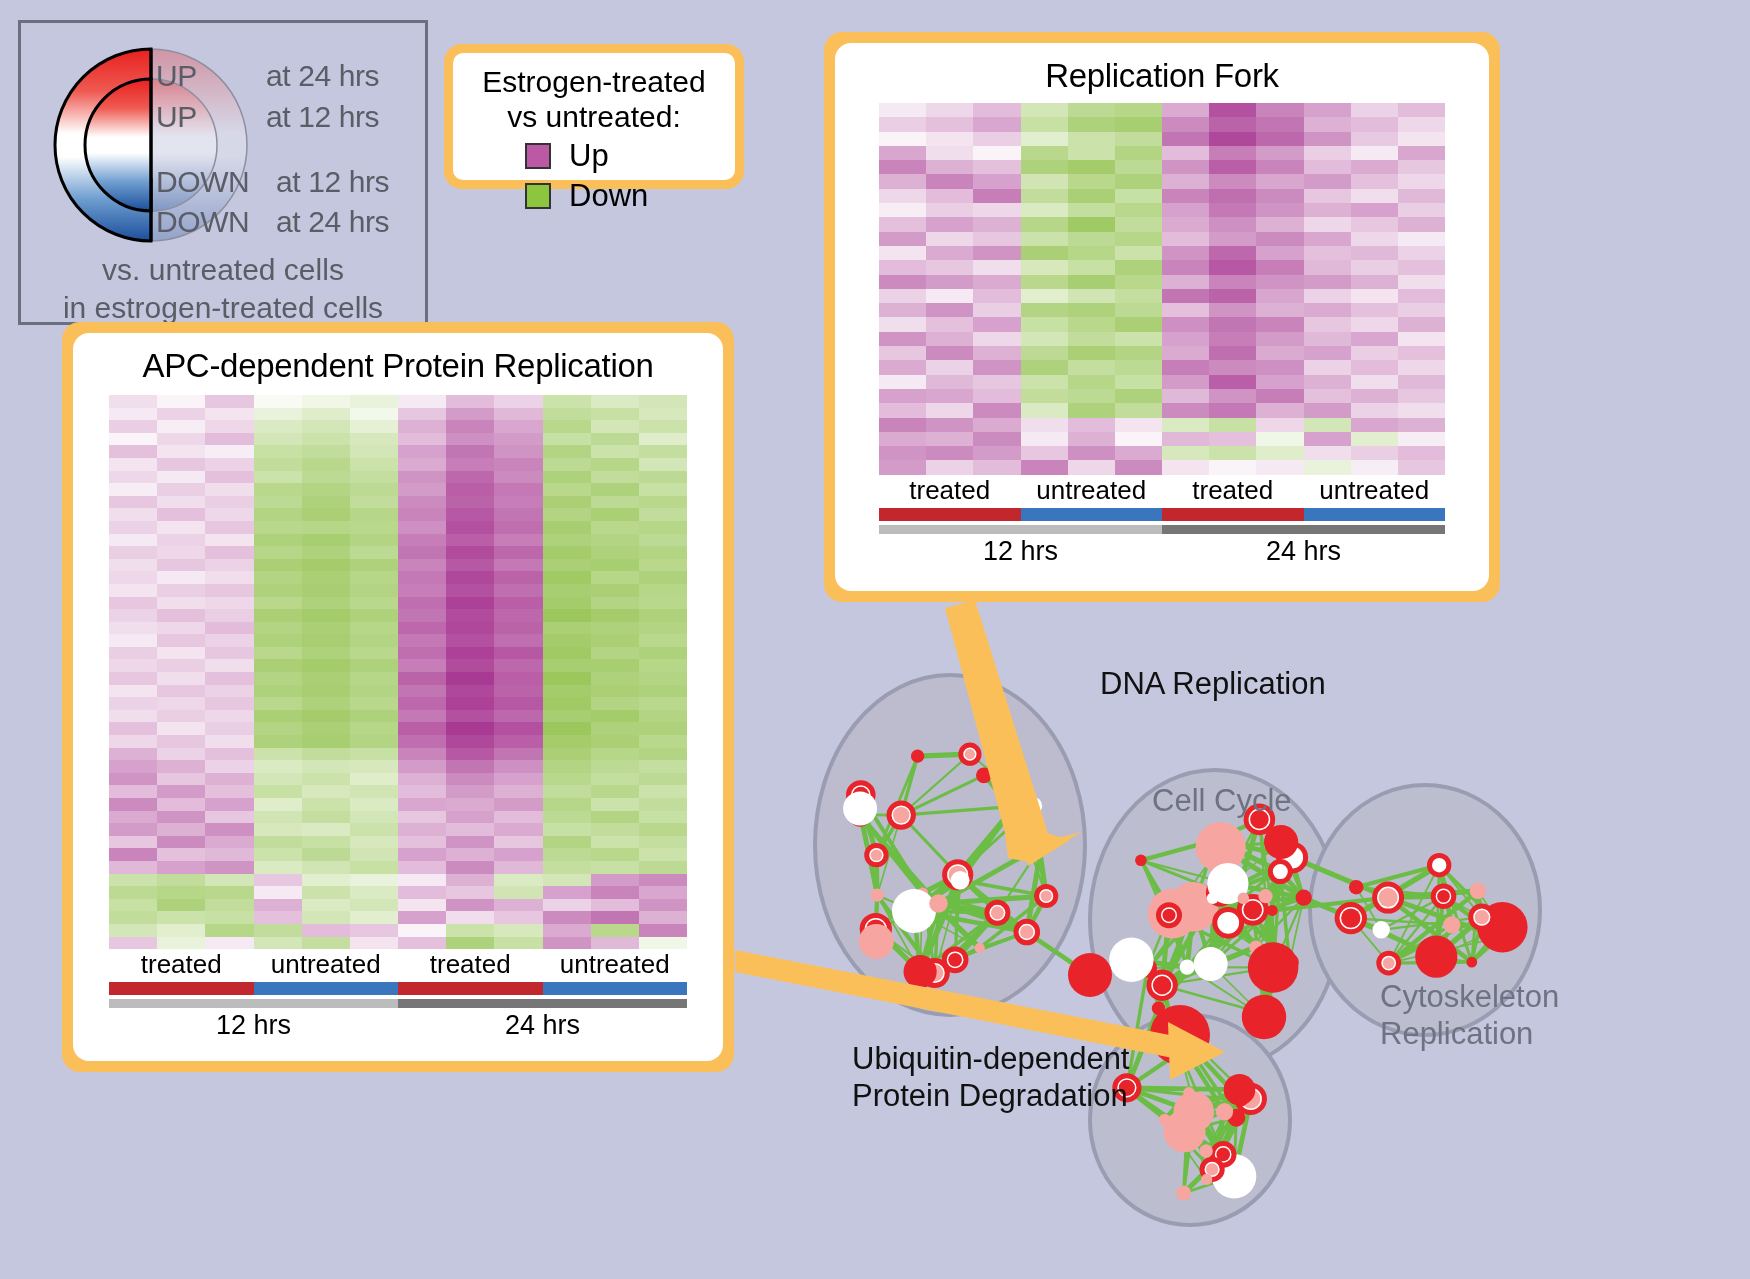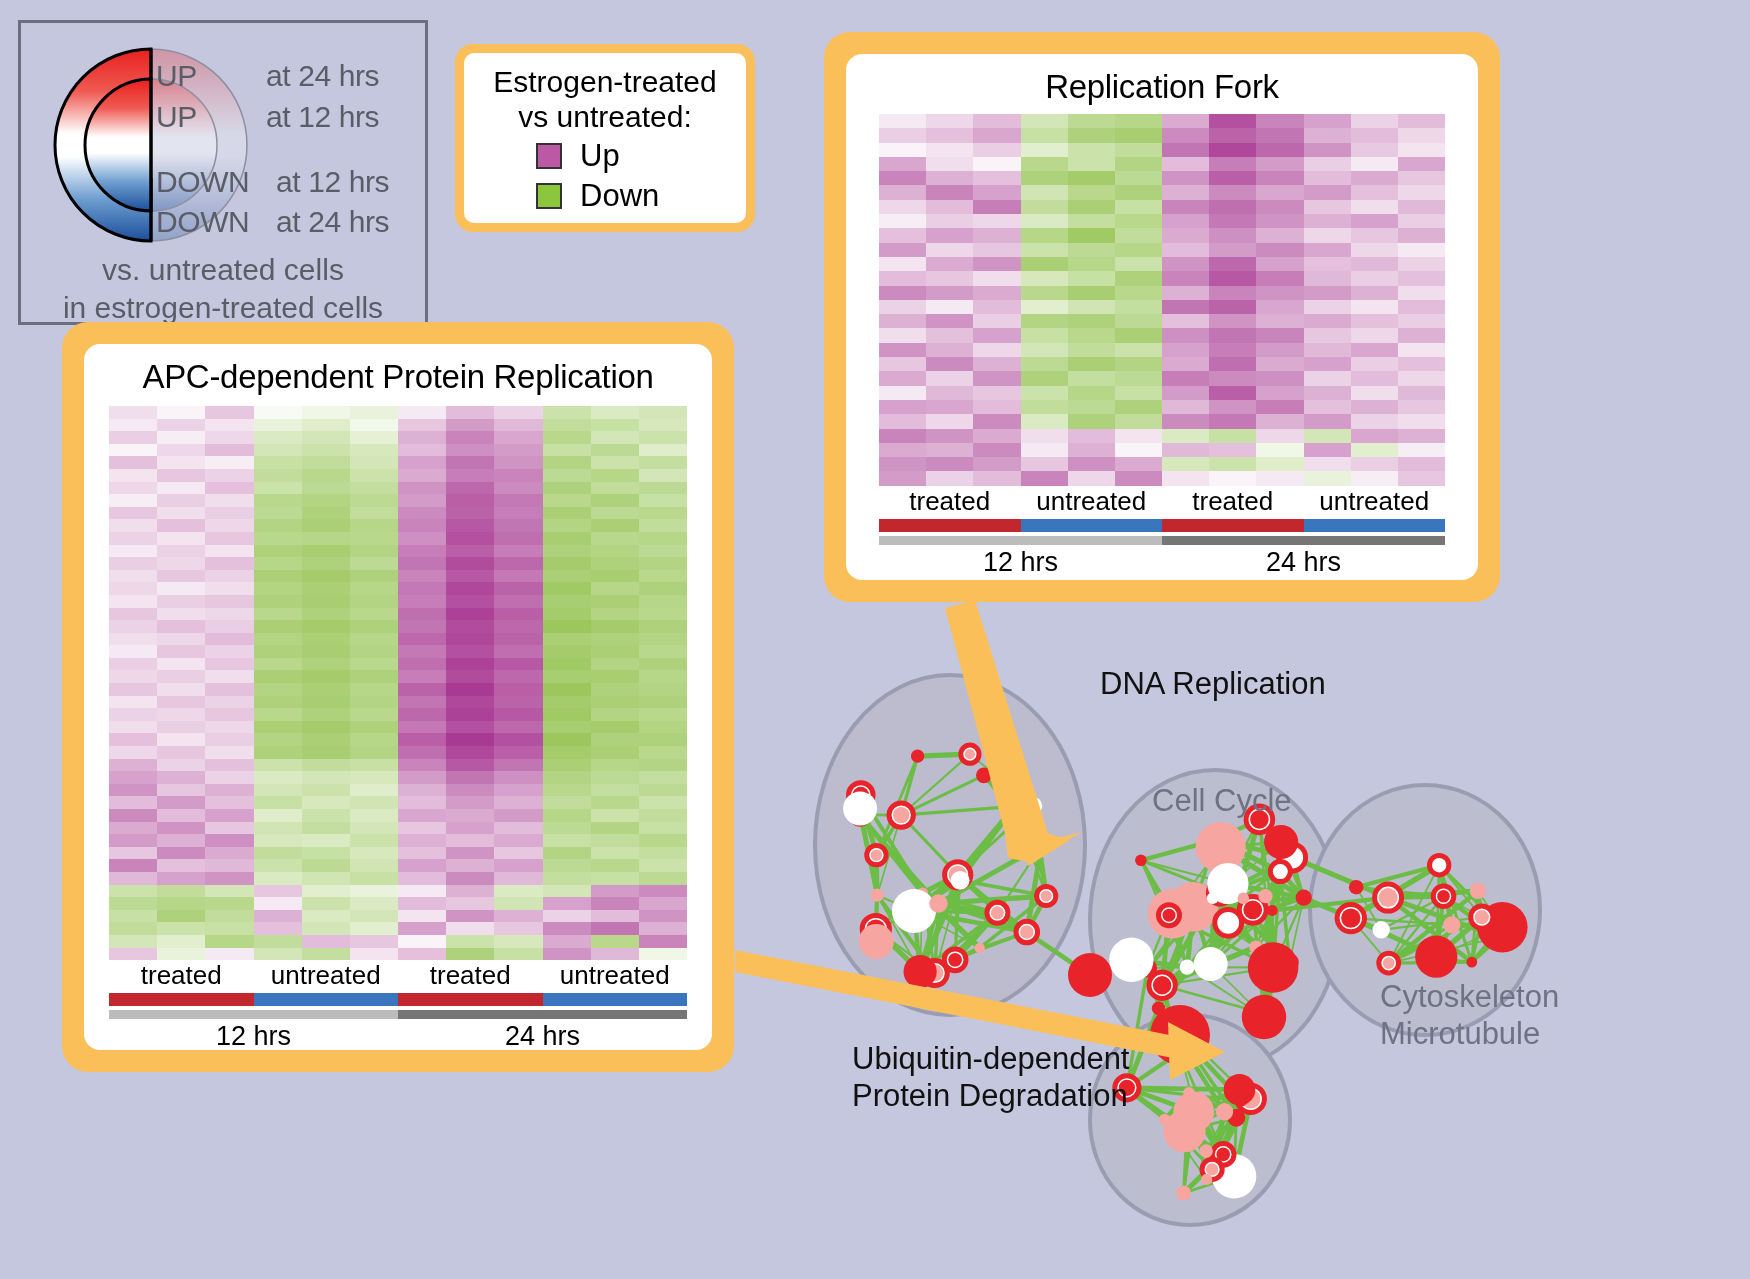--- a/index.html
+++ b/index.html
@@ -50,24 +50,24 @@
     top: 228px;
     text-align: center;
     font-size: 30px;
     color: #5a5c66;
     line-height: 1.25;
   }
 
   
   #updown-card {
     position: absolute;
-    left: 455px;
+    left: 444px;
     top: 44px;
     width: 300px;
-    height: 188px;
+    height: 145px;
     background: #fbbf5a;
     border-radius: 18px;
     padding: 9px;
     box-sizing: border-box;
   }
   #updown-inner {
     width: 100%;
     height: 100%;
     background: #ffffff;
     border-radius: 10px;
@@ -95,22 +95,22 @@
   }
   .updown-label {
     font-size: 31px;
     color: #000;
   }
 
   
   .panel {
     position: absolute;
     background: #fbbf5a;
-    border-radius: 26px;
-    padding: 22px;
+    border-radius: 18px;
+    padding: 11px;
     box-sizing: border-box;
   }
   .panel-inner {
     width: 100%;
     height: 100%;
     background: #ffffff;
     border-radius: 16px;
     box-sizing: border-box;
     position: relative;
     overflow: hidden;
@@ -1593,21 +1593,21 @@
         <circle cx="399.0" cy="472.8" r="5.7" fill="#f7a5a0"></circle>
         <circle cx="300.0" cy="355.0" r="22.0" fill="#e8232a"></circle>
         <circle cx="390.0" cy="415.0" r="30.0" fill="#e8232a"></circle>
       </g>
   </svg>
 
   <div class="net-label" id="lbl-dna">DNA Replication</div>
   <div class="net-label" id="lbl-cc">Cell Cycle</div>
   <div class="net-label" id="lbl-mt">
     <div>Cytoskeleton</div>
-    <div>Microtubule</div>
+    <div>Replication</div>
   </div>
   <div class="net-label" id="lbl-ub">
     <div>Ubiquitin-dependent</div>
     <div>Protein Degradation</div>
   </div>
 
   <svg id="arrows" viewBox="0 0 1750 1279">
     <path d="M975,600 L1050,840 L1082,832 L1028,862 L1008,858 L1005,833 L945,608 Z" fill="#fbbf5a"></path>
     <path d="M1023,826 L1070,840 L1028,866 Z" fill="#fbbf5a"></path>
     <path d="M735,950 L1185,1038 L1183,1060 L735,972 Z" fill="#fbbf5a"></path>

